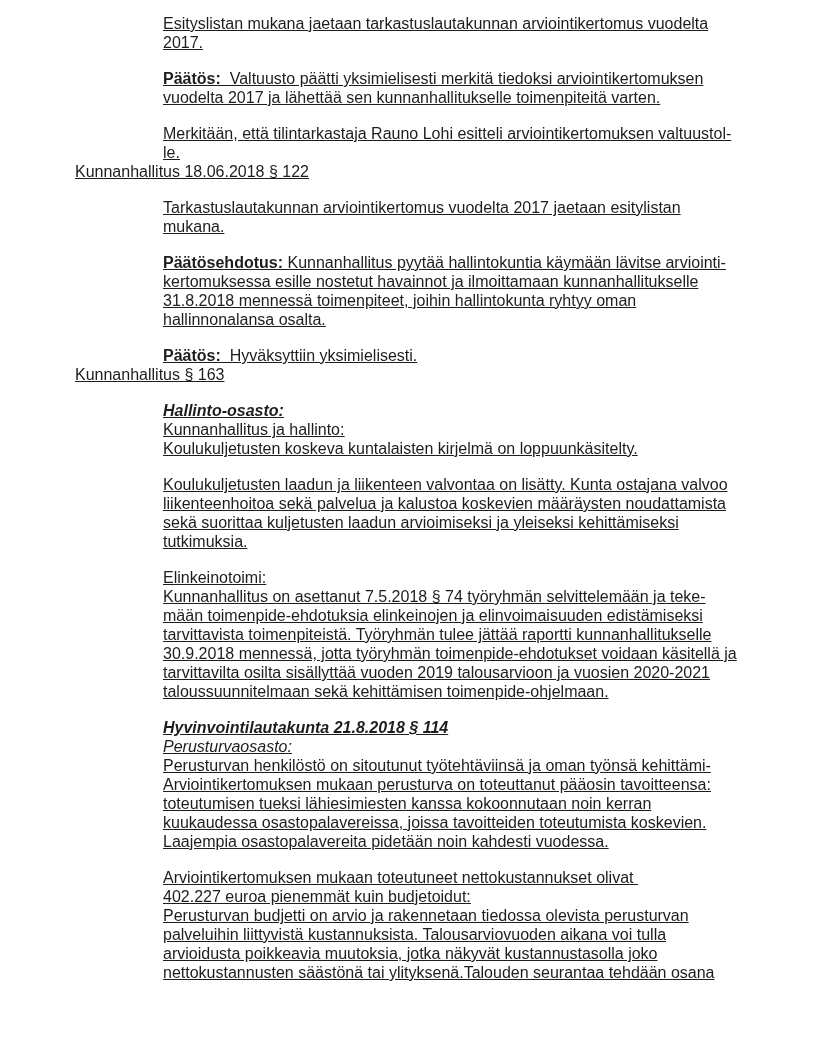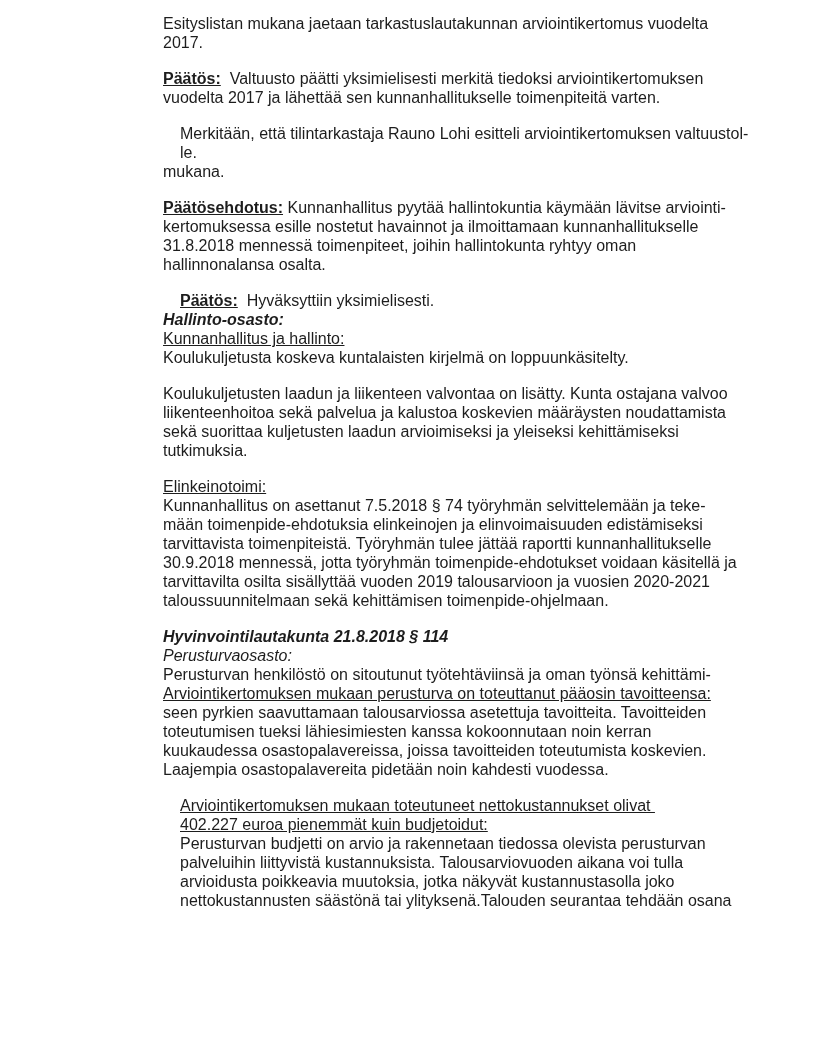--- a/index.html
+++ b/index.html
@@ -7,24 +7,24 @@
     position:relative;
     width:816px;height:1056px;
     margin:0 auto;
     background:#ffffff;
     overflow:hidden;
     font-family:"Liberation Sans","DejaVu Sans",sans-serif;
     font-size:16px;
     line-height:19px;
     color:#1d1d1d;
   }
-  .doc{padding:14px 40px 0 163px;}
+  .doc{padding:14px 40px 0 163px;text-decoration:underline;}
   .block{margin:0;}
   .gap-para{margin-bottom:17px;}
-  .gap-none{margin-bottom:0;margin-left:17px;}
+  .gap-none{margin-bottom:0;}
   .margin-line{margin-left:-88px;}
   .line{white-space:pre;}
   .b{font-weight:700;}
   .u{text-decoration:underline;}
   .i{font-style:italic;}
 </style>
 </head>
 <body>
 
 <div class="page" style="background: rgb(255, 255, 255); color: rgb(29, 29, 29);">
@@ -34,36 +34,43 @@
         <div class="line"><span class="">2017.</span></div>
       </div>
       <div class="block gap-para">
         <div class="line"><span class="b u ">Päätös:</span><span class="">  Valtuusto päätti yksimielisesti merkitä tiedoksi arviointikertomuksen</span></div>
         <div class="line"><span class="">vuodelta 2017 ja lähettää sen kunnanhallitukselle toimenpiteitä varten.</span></div>
       </div>
       <div class="block gap-none">
         <div class="line"><span class="">Merkitään, että tilintarkastaja Rauno Lohi esitteli arviointikertomuksen valtuustol-</span></div>
         <div class="line"><span class="">le.</span></div>
       </div>
+      <div class="block margin-line gap-para">
+        <div class="line"><span class="">Kunnanhallitus 18.06.2018 § 122</span></div>
+      </div>
       <div class="block gap-para">
+        <div class="line"><span class="">Tarkastuslautakunnan arviointikertomus vuodelta 2017 jaetaan esitylistan</span></div>
         <div class="line"><span class="">mukana.</span></div>
       </div>
       <div class="block gap-para">
         <div class="line"><span class="b u ">Päätösehdotus:</span><span class=""> Kunnanhallitus pyytää hallintokuntia käymään lävitse arviointi-</span></div>
         <div class="line"><span class="">kertomuksessa esille nostetut havainnot ja ilmoittamaan kunnanhallitukselle</span></div>
         <div class="line"><span class="">31.8.2018 mennessä toimenpiteet, joihin hallintokunta ryhtyy oman</span></div>
         <div class="line"><span class="">hallinnonalansa osalta.</span></div>
       </div>
       <div class="block gap-none">
         <div class="line"><span class="b u ">Päätös:</span><span class="">  Hyväksyttiin yksimielisesti.</span></div>
       </div>
+      <div class="block margin-line gap-para">
+        <div class="line"><span class="">Kunnanhallitus § 163</span></div>
+      </div>
       <div class="block gap-para">
         <div class="line"><span class="b i">Hallinto-osasto:</span></div>
         <div class="line"><span class="u ">Kunnanhallitus ja hallinto:</span></div>
-        <div class="line"><span class="">Koulukuljetusta koskeva kuntalaisten kirjelmä on loppuunkäsitelty.</span></div>
+        <div class="line"><span class="">Koulukuljetusten koskeva kuntalaisten kirjelmä on loppuunkäsitelty.</span></div>
       </div>
       <div class="block gap-para">
         <div class="line"><span class="">Koulukuljetusten laadun ja liikenteen valvontaa on lisätty. Kunta ostajana valvoo</span></div>
         <div class="line"><span class="">liikenteenhoitoa sekä palvelua ja kalustoa koskevien määräysten noudattamista</span></div>
         <div class="line"><span class="">sekä suorittaa kuljetusten laadun arvioimiseksi ja yleiseksi kehittämiseksi</span></div>
         <div class="line"><span class="">tutkimuksia.</span></div>
       </div>
       <div class="block gap-para">
         <div class="line"><span class="u ">Elinkeinotoimi:</span></div>
         <div class="line"><span class="">Kunnanhallitus on asettanut 7.5.2018 § 74 työryhmän selvittelemään ja teke-</span></div>
@@ -71,21 +78,20 @@
         <div class="line"><span class="">tarvittavista toimenpiteistä. Työryhmän tulee jättää raportti kunnanhallitukselle</span></div>
         <div class="line"><span class="">30.9.2018 mennessä, jotta työryhmän toimenpide-ehdotukset voidaan käsitellä ja</span></div>
         <div class="line"><span class="">tarvittavilta osilta sisällyttää vuoden 2019 talousarvioon ja vuosien 2020-2021</span></div>
         <div class="line"><span class="">taloussuunnitelmaan sekä kehittämisen toimenpide-ohjelmaan.</span></div>
       </div>
       <div class="block gap-para">
         <div class="line"><span class="b i">Hyvinvointilautakunta 21.8.2018 § 114</span></div>
         <div class="line"><span class="i">Perusturvaosasto:</span></div>
         <div class="line"><span class="">Perusturvan henkilöstö on sitoutunut työtehtäviinsä ja oman työnsä kehittämi-</span></div>
         <div class="line"><span class="u ">Arviointikertomuksen mukaan perusturva on toteuttanut pääosin tavoitteensa:</span></div>
-        <div class="line"><span class="">seen pyrkien saavuttamaan talousarviossa asetettuja tavoitteita. Tavoitteiden</span></div>
         <div class="line"><span class="">toteutumisen tueksi lähiesimiesten kanssa kokoonnutaan noin kerran</span></div>
         <div class="line"><span class="">kuukaudessa osastopalavereissa, joissa tavoitteiden toteutumista koskevien.</span></div>
         <div class="line"><span class="">Laajempia osastopalavereita pidetään noin kahdesti vuodessa.</span></div>
       </div>
       <div class="block gap-none">
         <div class="line"><span class="u ">Arviointikertomuksen mukaan toteutuneet nettokustannukset olivat </span></div>
         <div class="line"><span class="u ">402.227 euroa pienemmät kuin budjetoidut:</span></div>
         <div class="line"><span class="">Perusturvan budjetti on arvio ja rakennetaan tiedossa olevista perusturvan</span></div>
         <div class="line"><span class="">palveluihin liittyvistä kustannuksista. Talousarviovuoden aikana voi tulla</span></div>
         <div class="line"><span class="">arvioidusta poikkeavia muutoksia, jotka näkyvät kustannustasolla joko</span></div>

